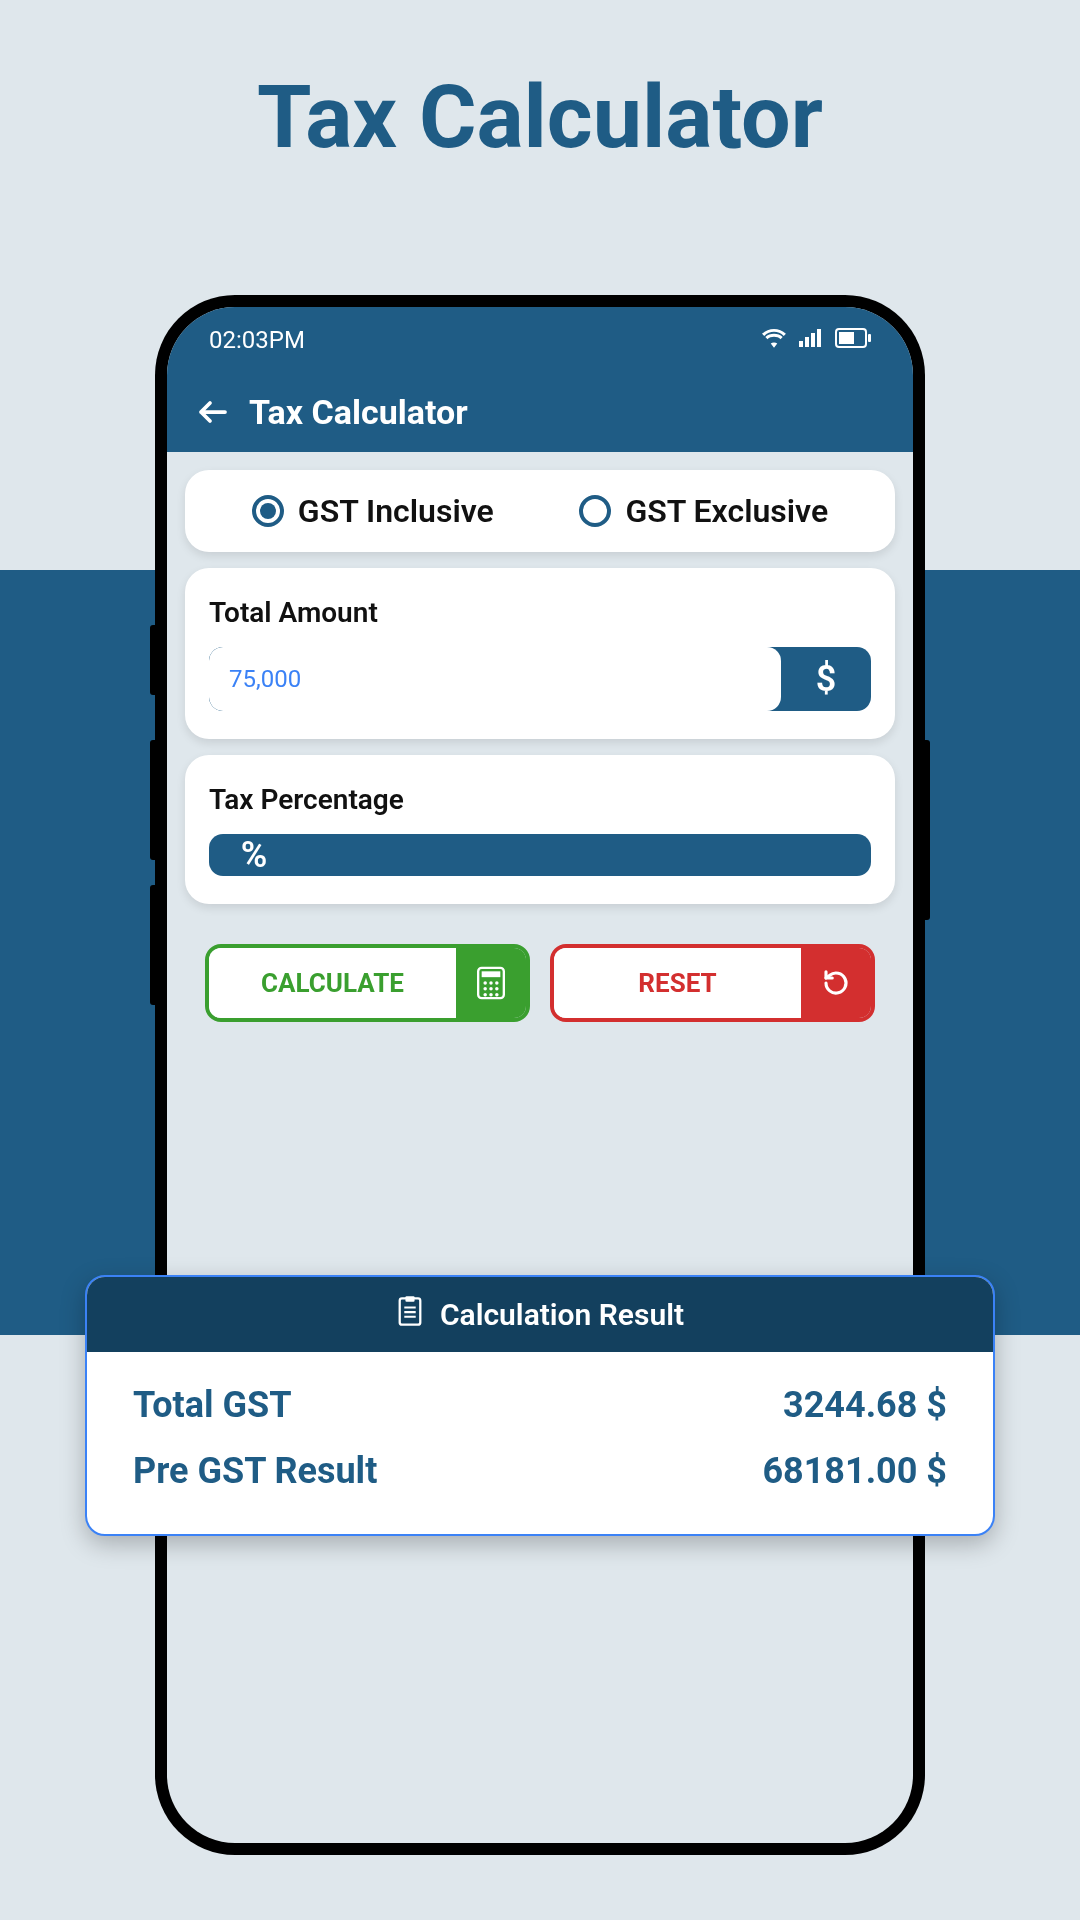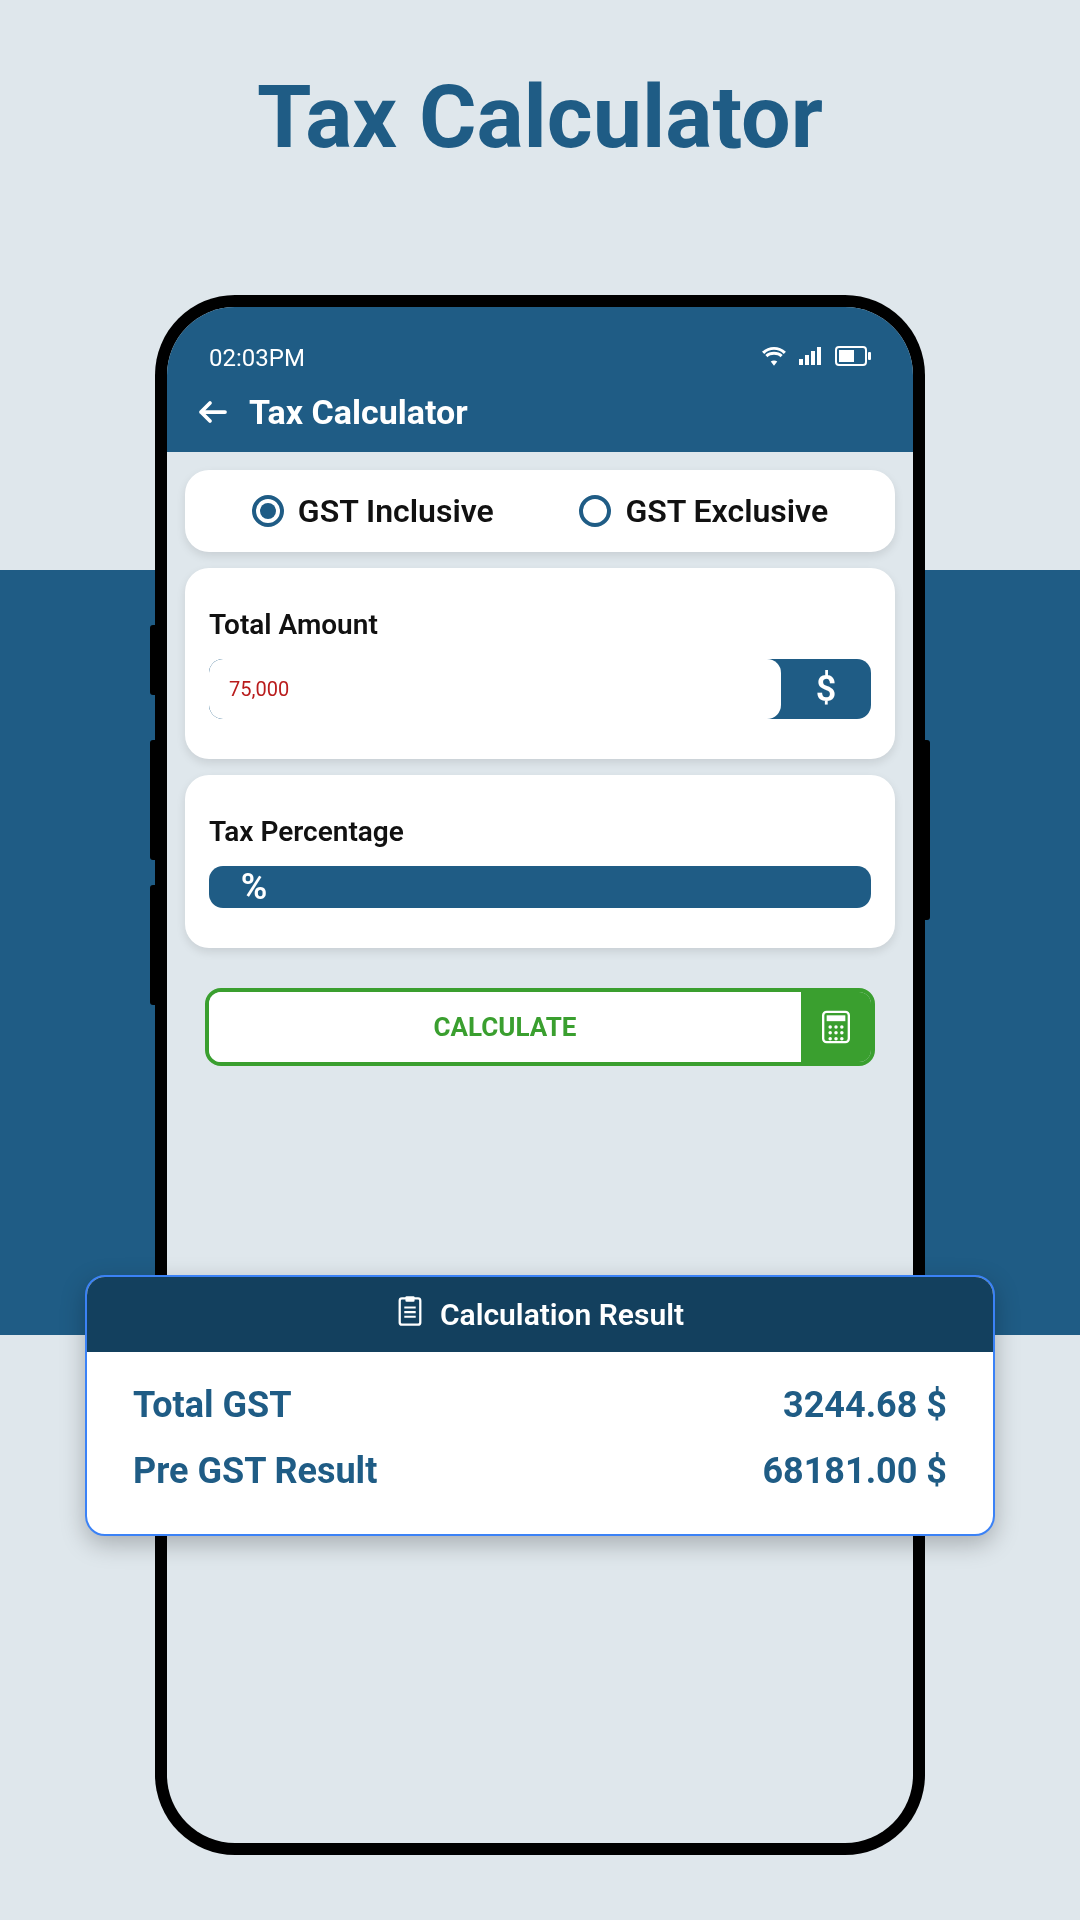--- a/index.html
+++ b/index.html
@@ -63,21 +63,21 @@
   top: 445px;
   width: 6px;
   height: 180px;
   background: #000;
   border-radius: 0 3px 3px 0;
 }
 .status-bar {
   height: 65px;
   background: #1f5c85;
   display: flex;
-  align-items: flex-end;
+  align-items: center;
   justify-content: space-between;
   padding: 0 42px;
   color: #fff;
   font-size: 24px;
 }
 .status-right {
   display: flex;
   align-items: center;
   gap: 12px;
 }
@@ -94,21 +94,21 @@
 }
 .back-arrow {
   width: 36px;
   height: 36px;
 }
 .card {
   background: #fff;
   border-radius: 24px;
   margin: 16px 18px;
   box-shadow: 0 4px 10px rgba(0,0,0,0.1);
-  padding: 40px 24px;
+  padding: 28px 24px;
 }
 .card.mode {
   margin-top: 18px;
   display: flex;
   justify-content: space-around;
   align-items: center;
   padding: 22px 24px;
 }
 .radio-option {
   display: flex;
@@ -144,25 +144,25 @@
 .input-row {
   display: flex;
   background: #1f5c85;
   border-radius: 14px;
   overflow: hidden;
 }
 .input-row input {
   flex: 1;
   border: none;
   background: #fff;
-  font-size: 20px;
+  font-size: 24px;
   padding: 18px 20px;
   border-radius: 14px;
   outline: none;
-  color: #b91c1c;
+  color: #3b82f6;
 }
 .input-suffix {
   width: 90px;
   display: flex;
   align-items: center;
   justify-content: center;
   color: #fff;
   font-size: 36px;
   font-weight: 600;
 }
@@ -324,20 +324,29 @@
               <rect x="4" y="4" width="16" height="5" fill="#fff"></rect>
               <circle cx="7" cy="14" r="1.5" fill="#fff"></circle>
               <circle cx="12" cy="14" r="1.5" fill="#fff"></circle>
               <circle cx="17" cy="14" r="1.5" fill="#fff"></circle>
               <circle cx="7" cy="19" r="1.5" fill="#fff"></circle>
               <circle cx="12" cy="19" r="1.5" fill="#fff"></circle>
               <circle cx="17" cy="19" r="1.5" fill="#fff"></circle>
               <circle cx="7" cy="24" r="1.5" fill="#fff"></circle>
               <circle cx="12" cy="24" r="1.5" fill="#fff"></circle>
               <circle cx="17" cy="24" r="1.5" fill="#fff"></circle>
+            </svg>
+        </div>
+      </div>
+      <div class="action-btn reset">
+        <div class="btn-label">RESET</div>
+        <div class="btn-icon">
+          <svg width="30" height="30" viewBox="0 0 24 24" fill="none">
+              <path d="M4 12a8 8 0 1 0 3-6.2L4 8" stroke="#fff" stroke-width="2.5" stroke-linecap="round"></path>
+              <path d="M4 3v5h5" stroke="#fff" stroke-width="2.5" stroke-linecap="round" stroke-linejoin="round"></path>
             </svg>
         </div>
       </div>
     </div>
 
   </div>
 </div>
 
 <div class="result-card">
   <div class="result-header">

